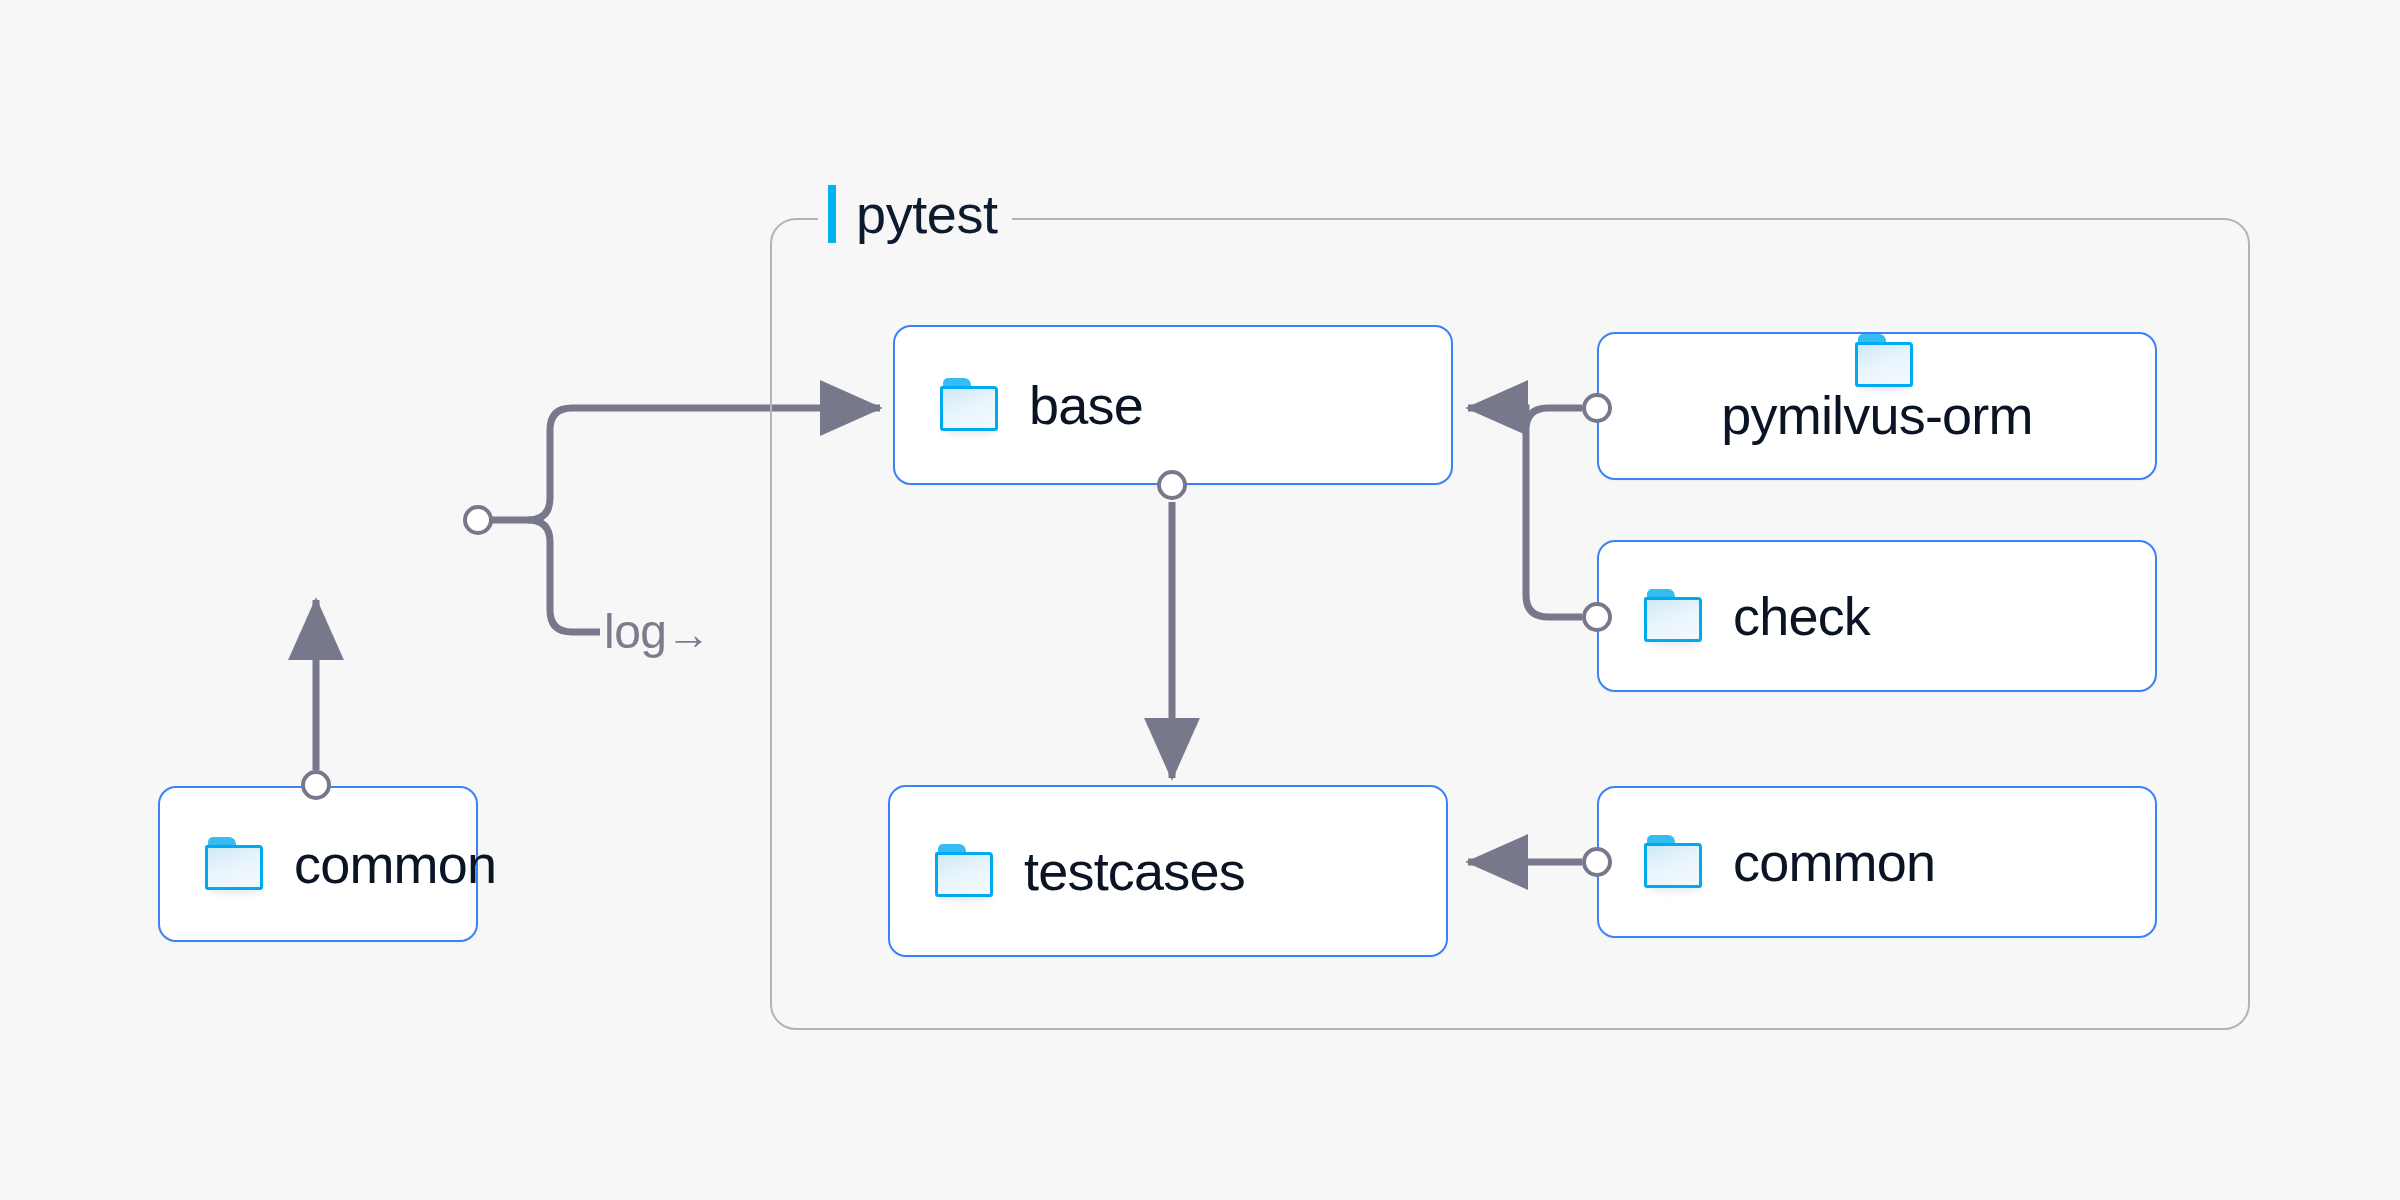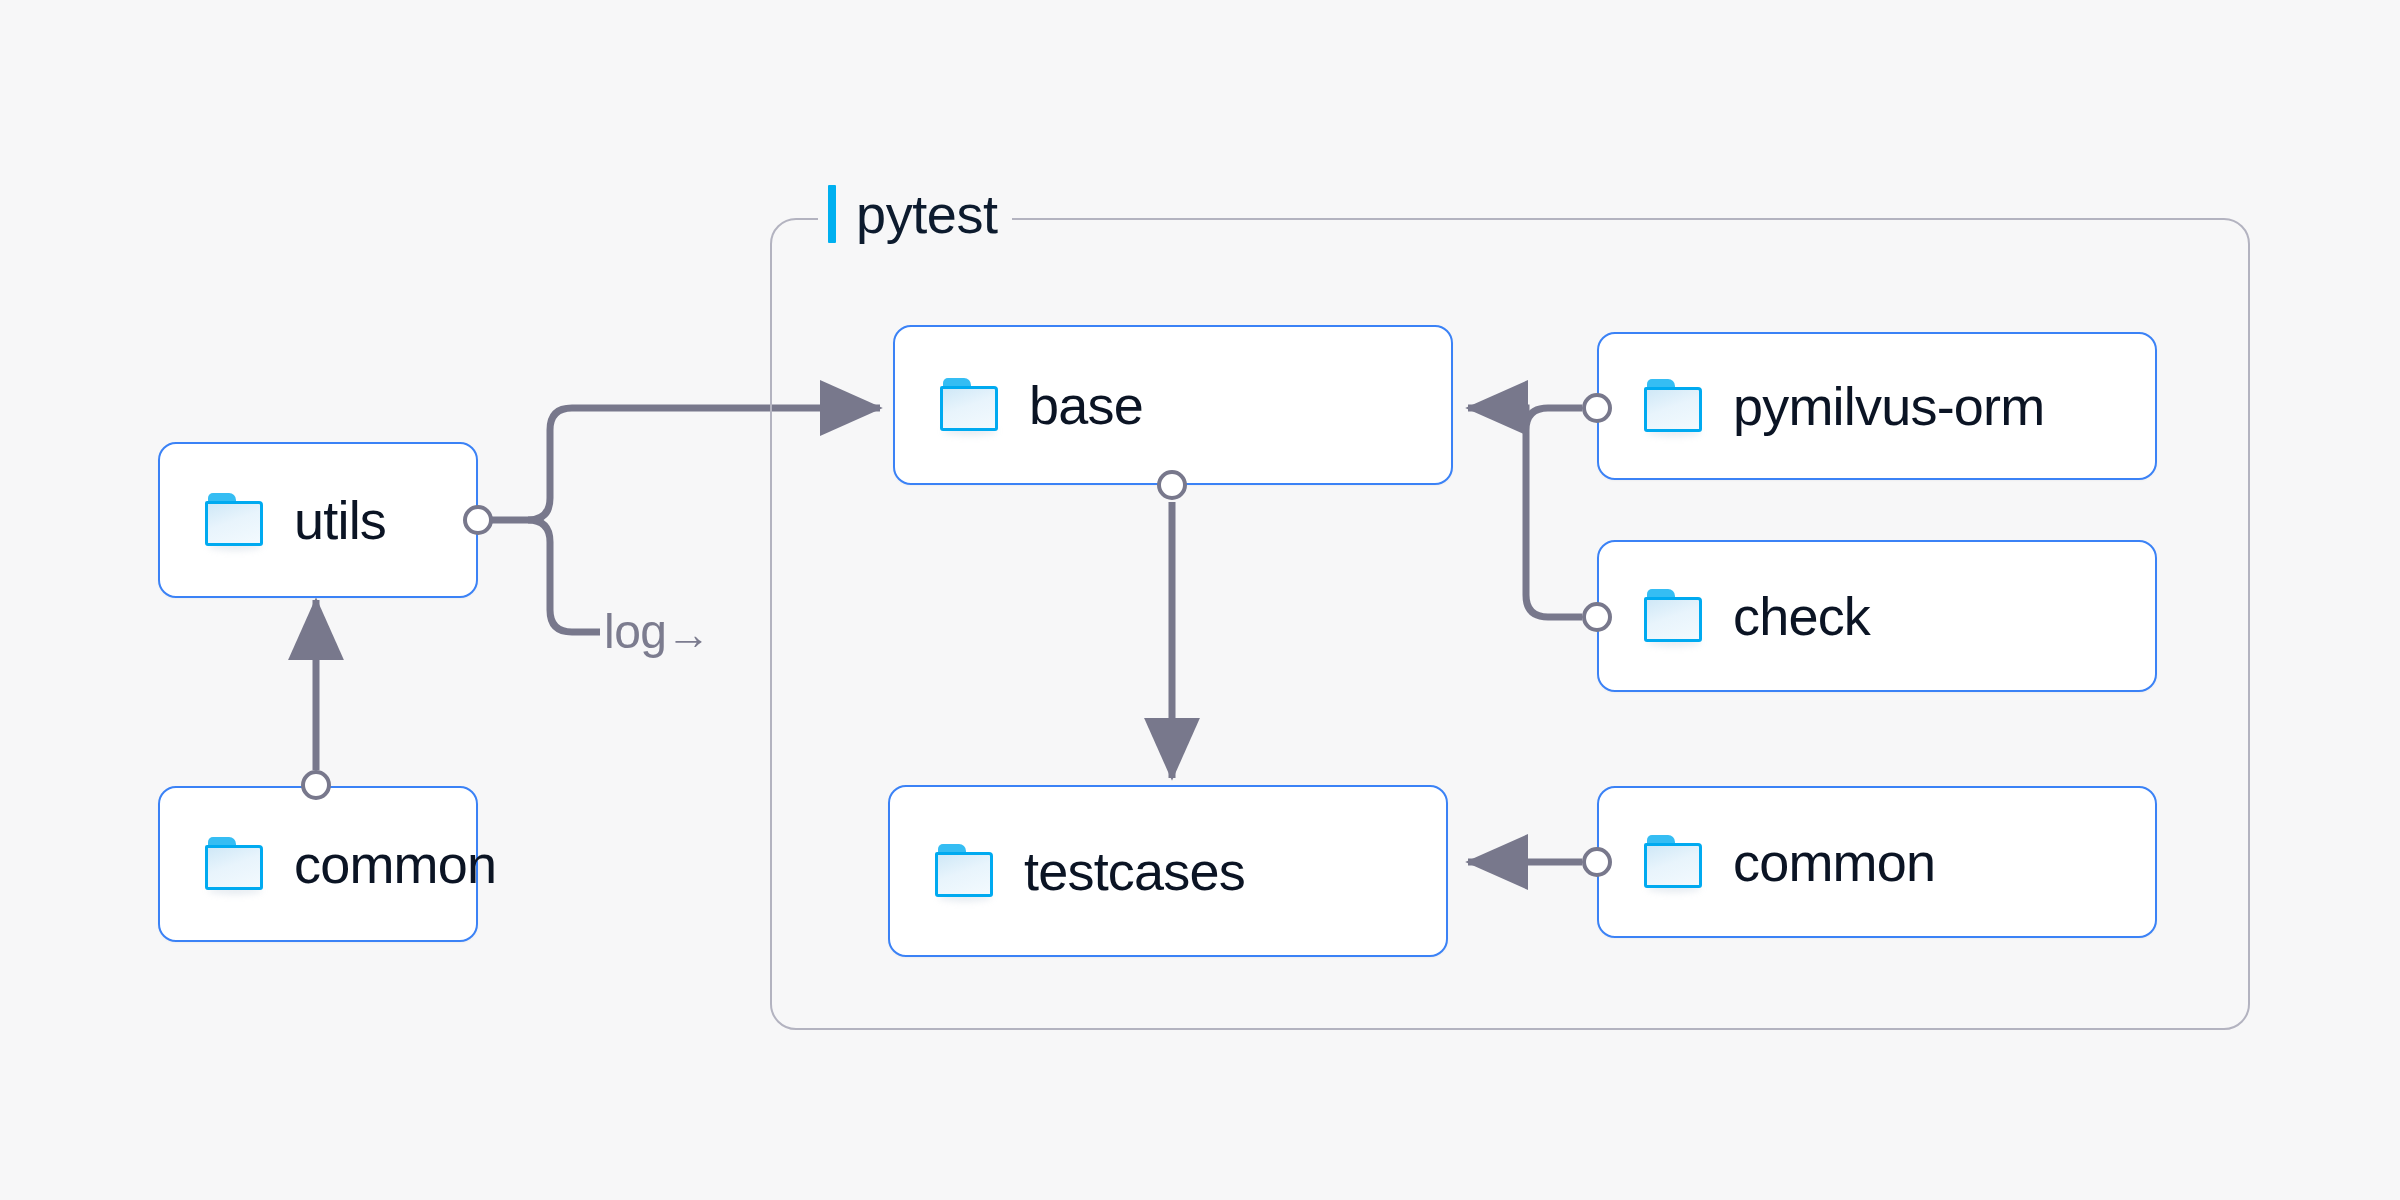--- a/index.html
+++ b/index.html
@@ -171,28 +171,20 @@
 
     <path d="M 1582,862 L 1468,862" fill="none" stroke="#78788c" stroke-width="7" marker-end="url(#arrowL)"></path>
   </svg>
 
   <div class="group-box" style="left:770px; top:218px; width:1480px; height:812px;"></div>
   <div class="group-label" style="left:818px; top:183px;">
     <span class="bar"></span>
     <span class="txt">pytest</span>
   </div>
 
-  <div class="node" style="left:158px; top:442px; width:320px; height:156px;">
-    <span class="folder">
-      <span class="tab"></span>
-        <span class="glow"></span>
-        <span class="body"></span>
-    </span>
-    <span class="label">utils</span>
-  </div>
   <div class="port" style="left:463px; top:505px;"></div>
 
   <div class="node" style="left:158px; top:786px; width:320px; height:156px;">
     <span class="folder">
       <span class="tab"></span>
         <span class="glow"></span>
         <span class="body"></span>
     </span>
     <span class="label">common</span>
   </div>
@@ -210,21 +202,21 @@
 
   <div class="node" style="left:888px; top:785px; width:560px; height:172px;">
     <span class="folder">
       <span class="tab"></span>
         <span class="glow"></span>
         <span class="body"></span>
     </span>
     <span class="label">testcases</span>
   </div>
 
-  <div class="node" style="left:1597px; top:332px; width:560px; height:148px;">
+  <div class="node" style="left:1597px; top:332px; width:560px; height:148px;flex-direction:column;">
     <span class="folder">
       <span class="tab"></span>
         <span class="glow"></span>
         <span class="body"></span>
     </span>
     <span class="label">pymilvus-orm</span>
   </div>
   <div class="port" style="left:1582px; top:393px;"></div>
 
   <div class="node" style="left:1597px; top:540px; width:560px; height:152px;">

